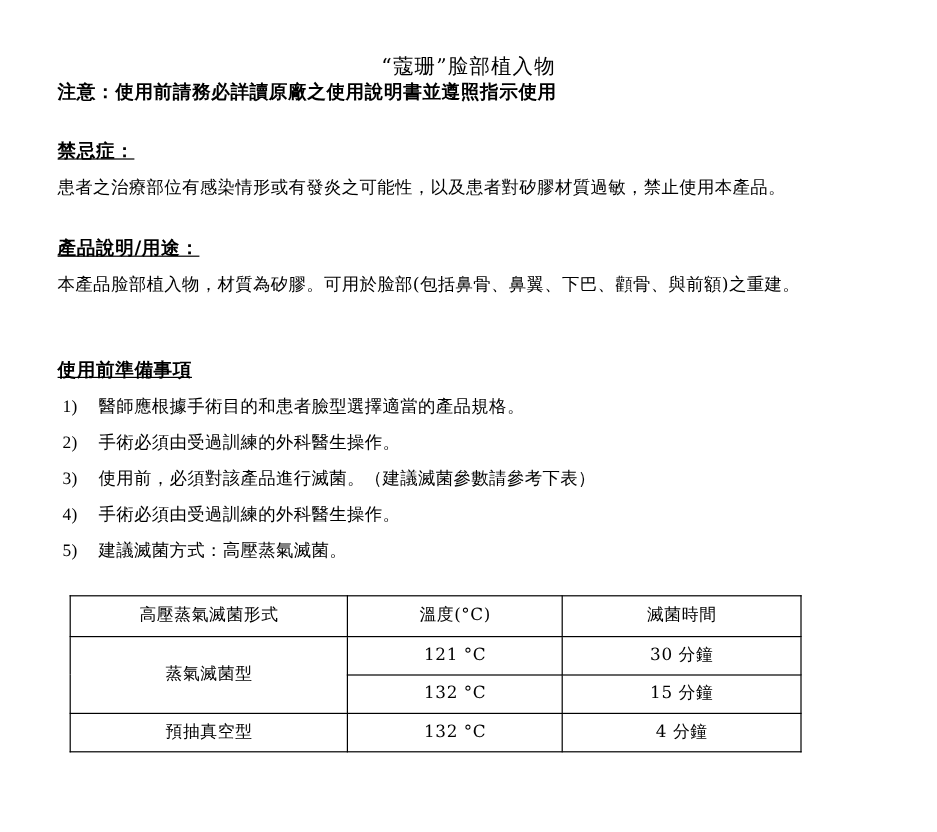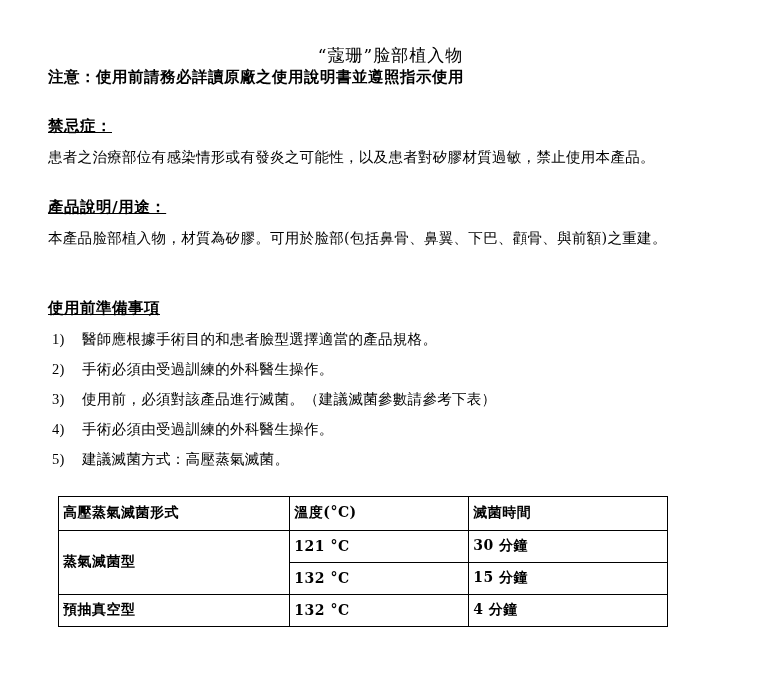--- a/index.html
+++ b/index.html
@@ -92,22 +92,23 @@
     font-family: "Liberation Serif", "DejaVu Serif", serif;
   }
   table.steril {
     border-collapse: collapse;
     margin: 26px 0 0 10px;
     width: 610px;
     font-size: 14px;
   }
   table.steril td, table.steril th {
     border: 1px solid #000000;
+    text-align: center;
     padding: 6px 4px 7px 4px;
-    font-weight: bold;
+    font-weight: normal;
     letter-spacing: 0.5px;
   }
   table.steril thead td {
     padding: 7px 4px 8px 4px;
   }
   .col1 { width: 230px; }
   .col2 { width: 175px; }
   .col3 { width: 196px; }
 </style>
 </head>

